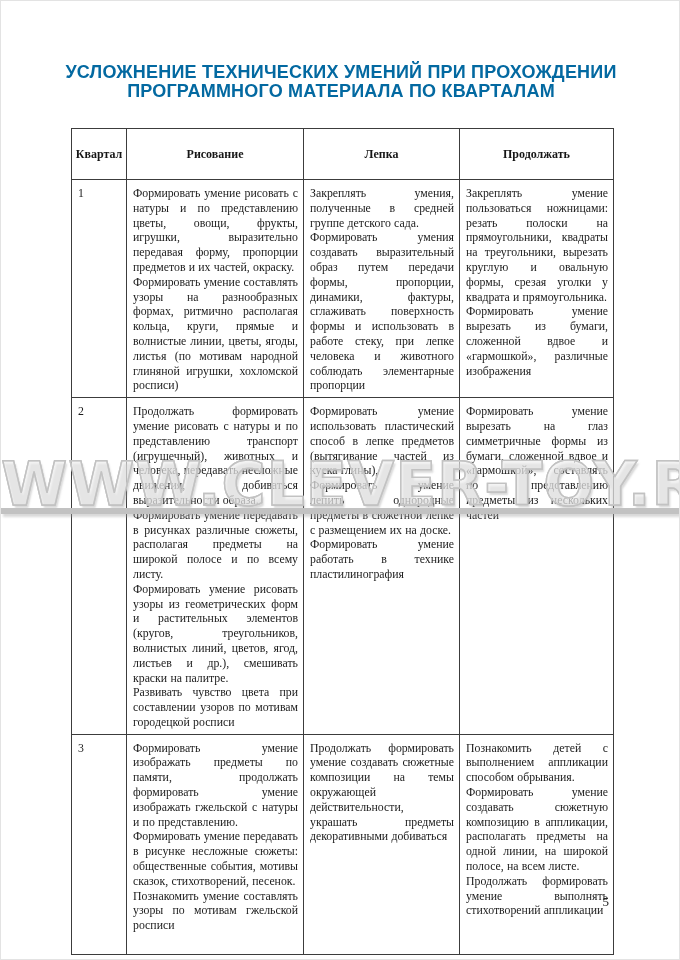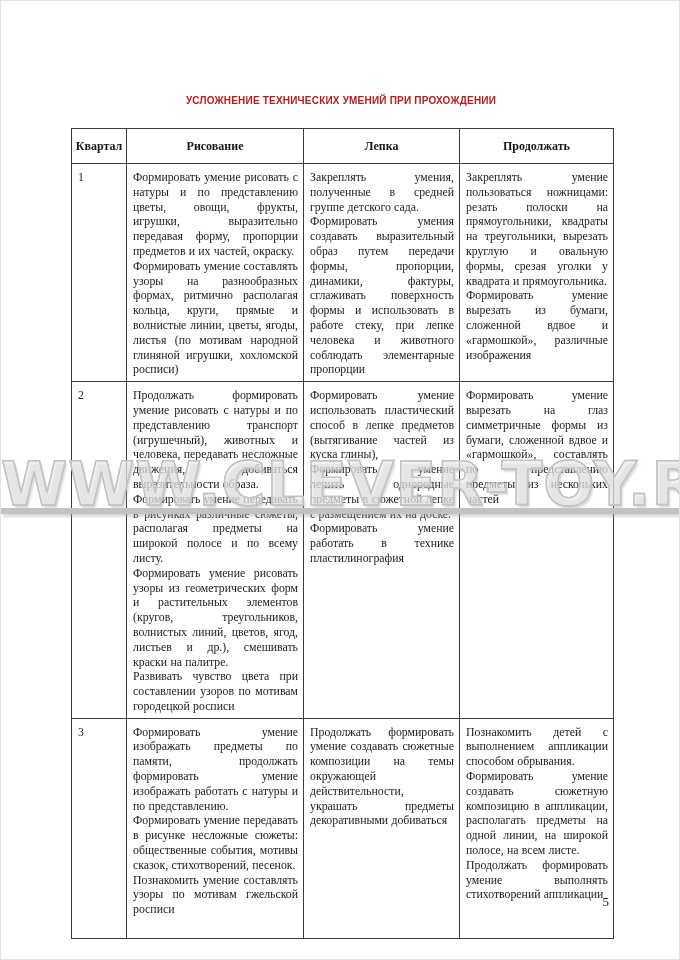--- a/index.html
+++ b/index.html
@@ -15,43 +15,42 @@
     color: #1b1b1b;
   }
   .title {
     position: absolute;
     top: 62px;
     left: 0;
     width: 680px;
     text-align: center;
     font-family: "Liberation Sans", sans-serif;
     font-weight: bold;
-    font-size: 10px;
+    font-size: 18px;
     line-height: 19px;
-    color: #b91c1c;
+    color: #0369a1;
     letter-spacing: 0.2px;
-    margin-top: 28px;
   }
   table.quarters {
     position: absolute;
     left: 70px;
     top: 127px;
     width: 542px;
     border-collapse: collapse;
     table-layout: fixed;
   }
   table.quarters th, table.quarters td {
     border: 1px solid #3c3c3c;
     box-sizing: border-box;
   }
   table.quarters th {
     font-family: "Liberation Serif", serif;
     font-weight: bold;
     font-size: 12px;
-    height: 35px;
+    height: 51px;
     text-align: center;
     vertical-align: middle;
     padding: 1px;
     color: #161616;
   }
   table.quarters td {
     vertical-align: top;
     font-size: 11.8px;
     line-height: 14.8px;
     padding: 6px 5px 4px 6px;
@@ -98,20 +97,21 @@
     color: #222222;
   }
 </style>
 </head>
 <body>
 
 <div class="page">
 
   <div class="title">
     <div>УСЛОЖНЕНИЕ ТЕХНИЧЕСКИХ УМЕНИЙ ПРИ ПРОХОЖДЕНИИ</div>
+    <div>ПРОГРАММНОГО МАТЕРИАЛА ПО КВАРТАЛАМ</div>
   </div>
 
   <table class="quarters">
     <colgroup>
       <col style="width:55px">
       <col style="width:177px">
       <col style="width:156px">
       <col style="width:154px">
     </colgroup>
     <thead>
@@ -151,21 +151,21 @@
           <p>Формировать умение лепить однородные предметы в сюжетной лепке с размещением их на доске.</p>
           <p>Формировать умение работать в технике пластилинография</p>
         </td>
         <td>
           <p>Формировать умение вырезать на глаз симметричные формы из бумаги, сложенной вдвое и «гармошкой», составлять по представлению предметы из нескольких частей</p>
         </td>
       </tr>
       <tr class="row-3">
         <td class="num-cell">3</td>
         <td>
-          <p>Формировать умение изображать предметы по памяти, продолжать формировать умение изображать работать с натуры и по представлению.</p>
+          <p>Формировать умение изображать предметы по памяти, продолжать формировать умение изображать гжельской с натуры и по представлению.</p>
           <p>Формировать умение передавать в рисунке несложные сюжеты: общественные события, мотивы сказок, стихотворений, песенок.</p>
           <p>Познакомить умение составлять узоры по мотивам гжельской росписи</p>
         </td>
         <td>
           <p>Продолжать формировать умение создавать сюжетные композиции на темы окружающей действительности, украшать предметы декоративными добиваться</p>
         </td>
         <td>
           <p>Познакомить детей с выполнением аппликации способом обрывания.</p>
           <p>Формировать умение создавать сюжетную композицию в аппликации, располагать предметы на одной линии, на широкой полосе, на всем листе.</p>
           <p>Продолжать формировать умение выполнять стихотворений аппликации</p>

